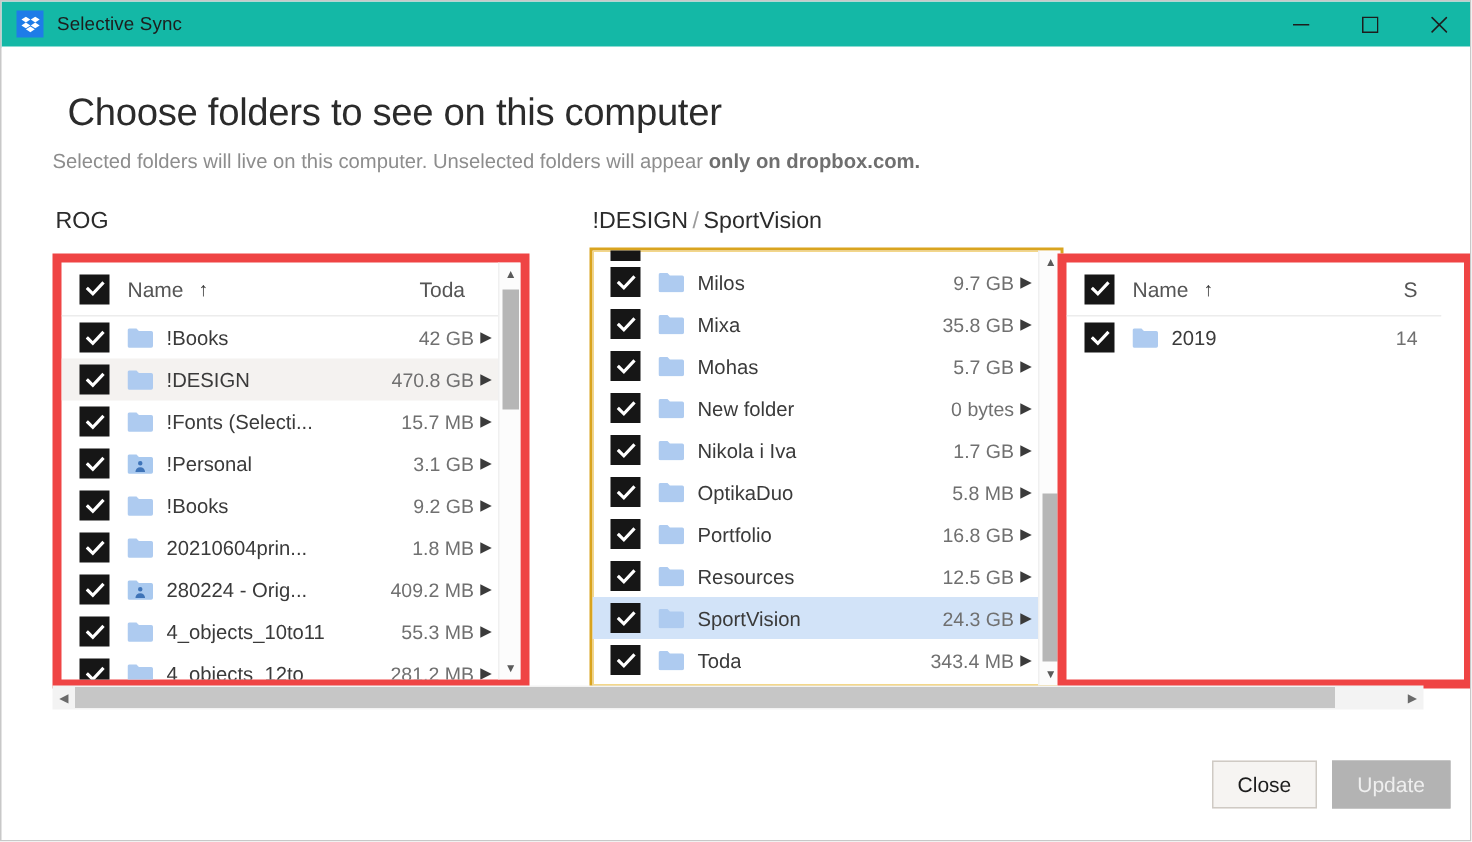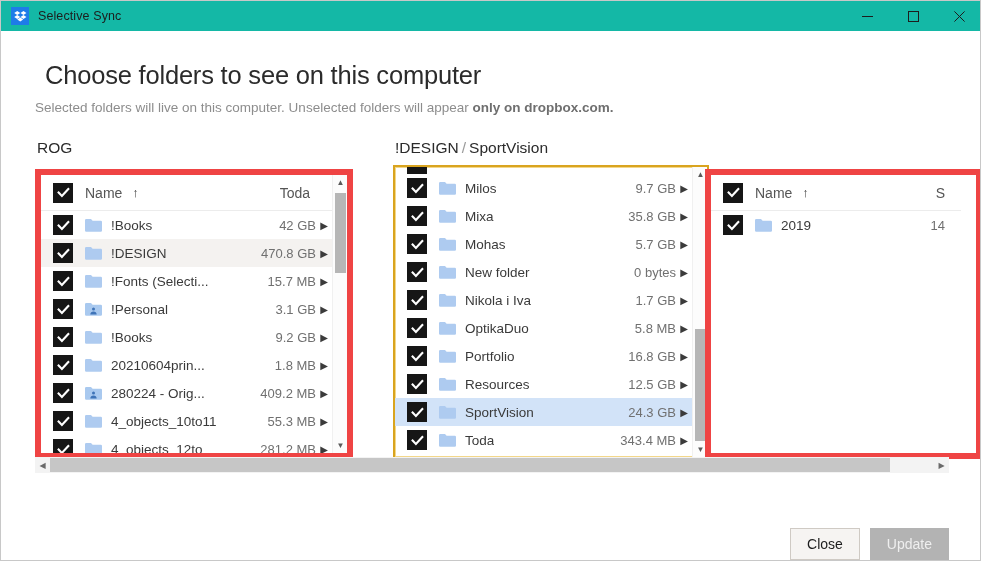--- a/index.html
+++ b/index.html
@@ -154,22 +154,22 @@
   .hsb .htrack { flex: 1 1 auto; height: 16px; position: relative; }
   .hsb .hthumb {
     position: absolute; left: 0; top: 1px; height: 14px;
     width: 840px; background: #c6c6c6;
   }
 
   
   .footer {
     position: absolute; left: 0; bottom: 0;
     width: 981px; height: 86px;
-    display: flex; align-items: flex-end; justify-content: flex-end;
-    padding: 12px 33px 0 0;
+    display: flex; align-items: center; justify-content: flex-end;
+    padding: 12px 15px 0 0;
   }
   .btn {
     height: 32px; min-width: 68px;
     font-size: 14px; font-family: "Liberation Sans", sans-serif;
     border: 1px solid #cfcac4; background: #f6f4f2; color: #1d1d1d;
     padding: 0 16px; cursor: default;
   }
   .btn + .btn { margin-left: 10px; }
   .btn.primary-disabled {
     background: #b3b3b3; border: 1px solid #b3b3b3; color: #efefef;

